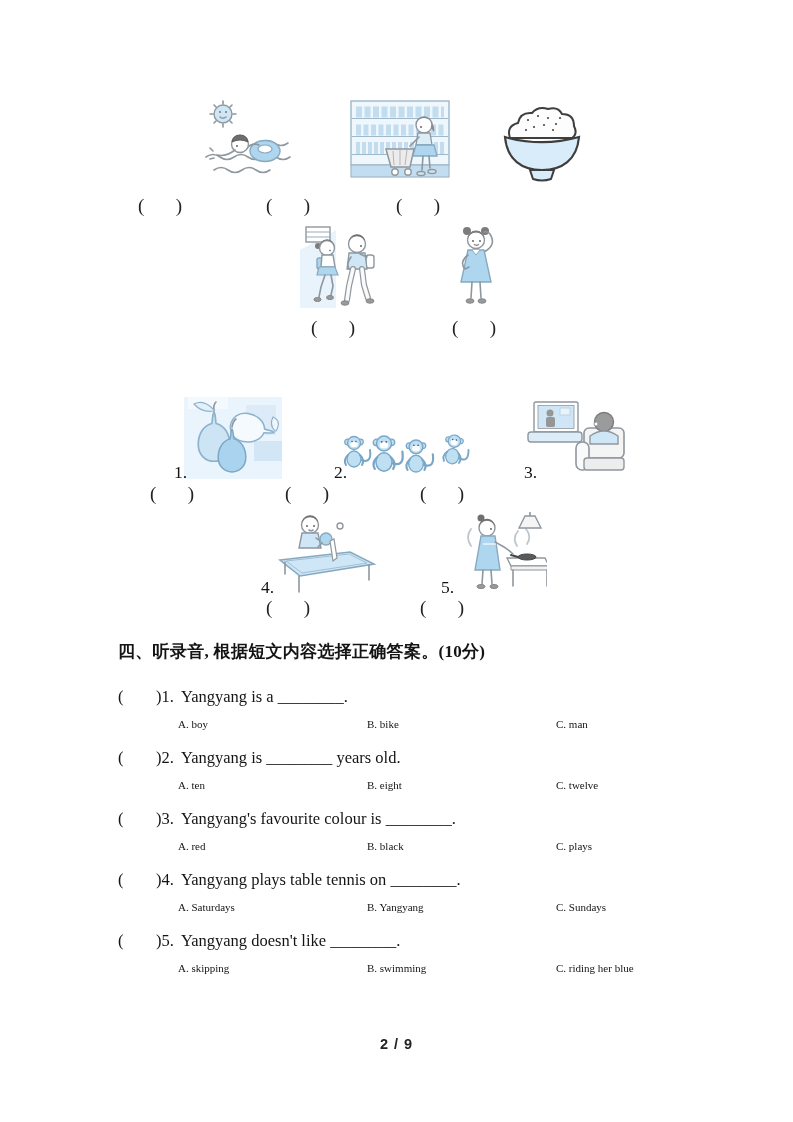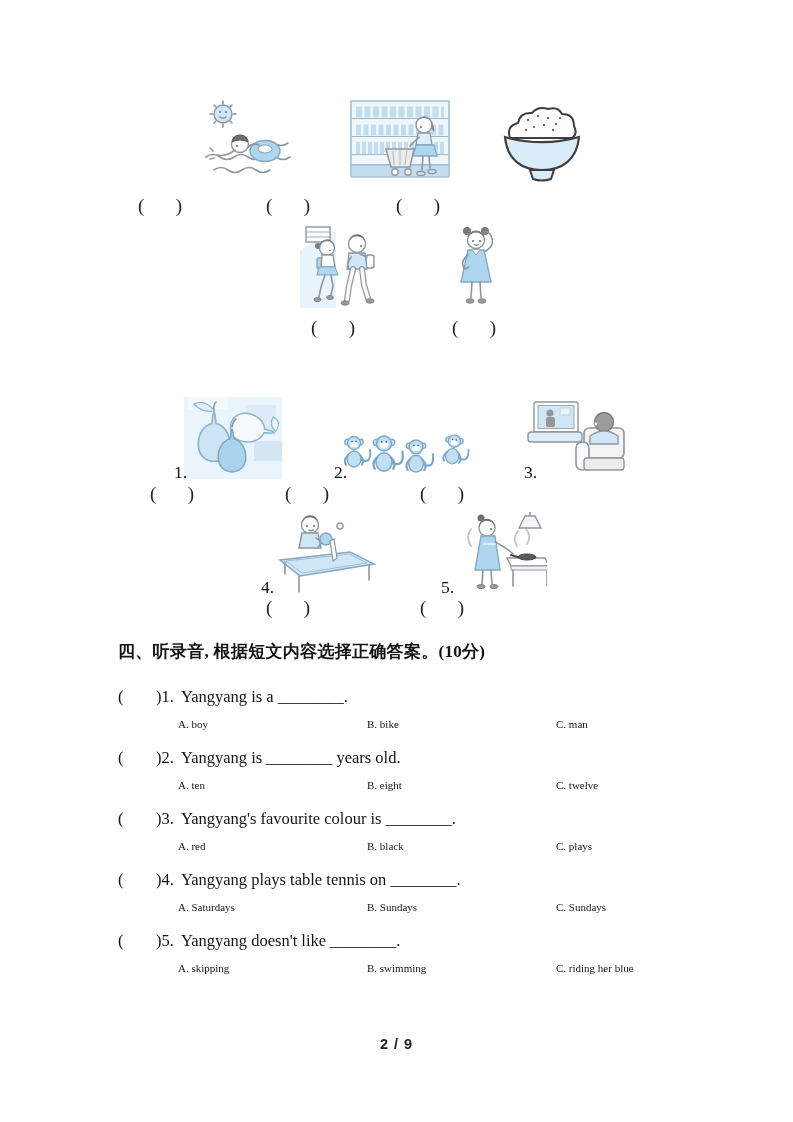--- a/index.html
+++ b/index.html
@@ -323,21 +323,21 @@
     <span class="q-open">(</span><span class="q-lead">)3.</span><span>Yangyang's favourite colour is ________.</span>
   </div>
   <div class="abs opt" style="left:178px;top:840px">A. red</div>
   <div class="abs opt" style="left:367px;top:840px">B. black</div>
   <div class="abs opt" style="left:556px;top:840px">C. plays</div>
 
   <div class="q-line abs" style="top:870px">
     <span class="q-open">(</span><span class="q-lead">)4.</span><span>Yangyang plays table tennis on ________.</span>
   </div>
   <div class="abs opt" style="left:178px;top:901px">A. Saturdays</div>
-  <div class="abs opt" style="left:367px;top:901px">B. Sundays</div>
+  <div class="abs opt" style="left:367px;top:901px">B. Yangyang</div>
   <div class="abs opt" style="left:556px;top:901px">C. Sundays</div>
 
   <div class="q-line abs" style="top:931px">
     <span class="q-open">(</span><span class="q-lead">)5.</span><span>Yangyang doesn't like ________.</span>
   </div>
   <div class="abs opt" style="left:178px;top:962px">A. skipping</div>
   <div class="abs opt" style="left:367px;top:962px">B. swimming</div>
   <div class="abs opt" style="left:556px;top:962px">C. riding her blue</div>
 
   <div class="abs footer">2 / 9</div>

